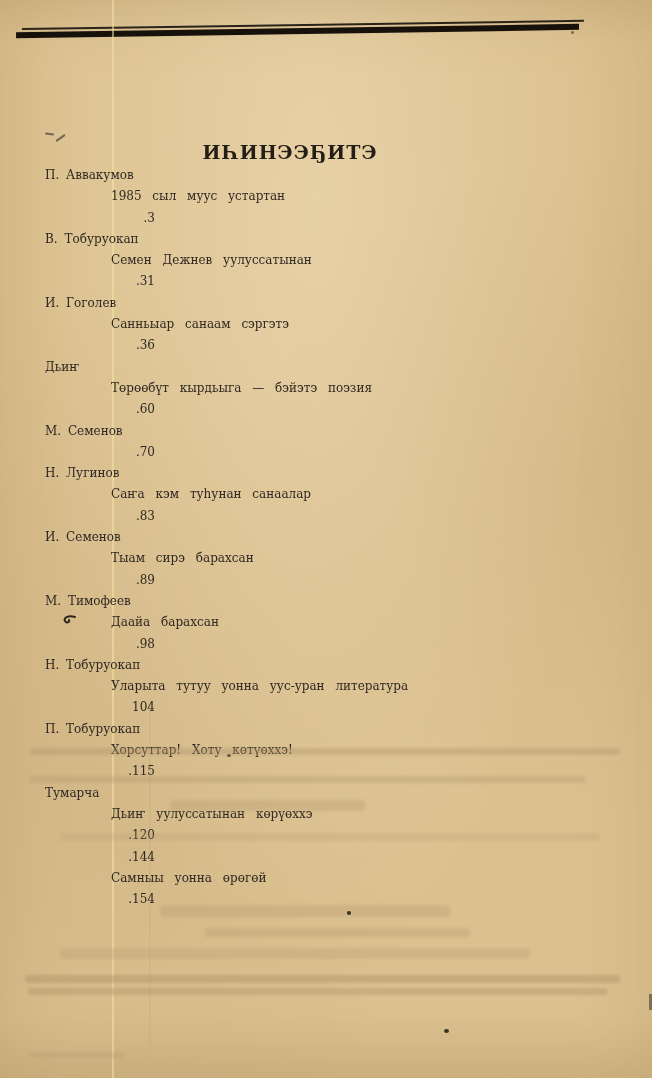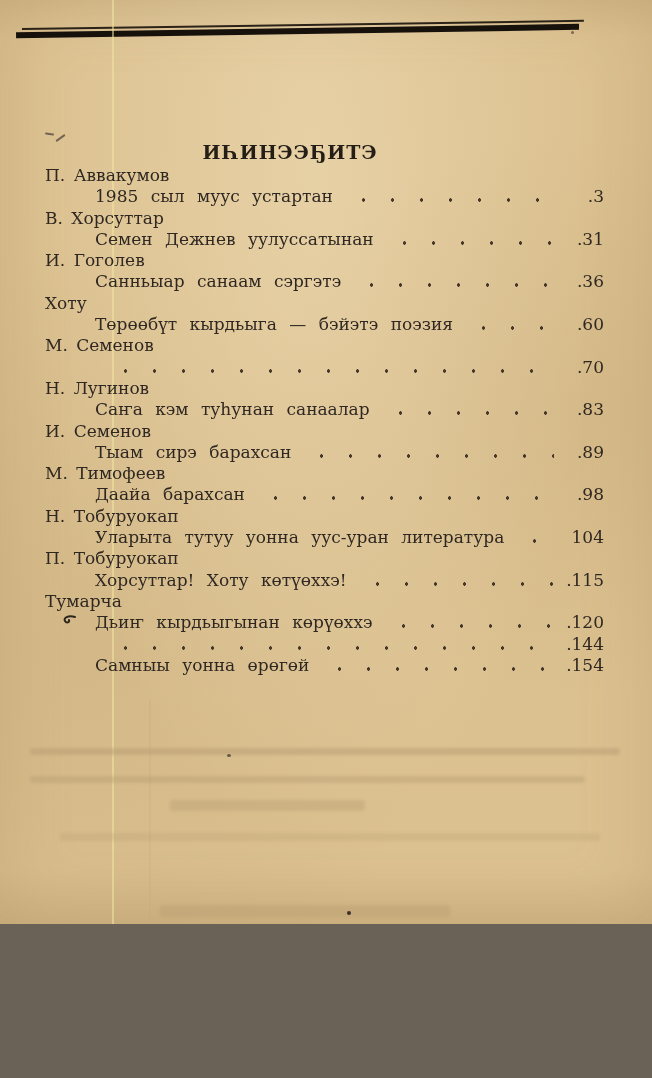--- a/index.html
+++ b/index.html
@@ -1,18 +1,18 @@
 <!DOCTYPE html>
 <html><head>
 <meta charset="utf-8">
 <style>
   html,body { margin:0; padding:0; background:#6b6257; }
   .page {
     position:relative;
-    width:652px; height:924px;
+    width:652px; height:1078px;
     margin:0 auto;
     overflow:hidden;
     background-color:#dcc190;
     background-image:
       radial-gradient(ellipse at 48% 18%, rgba(255,244,214,0.30), rgba(255,244,214,0) 62%),
       radial-gradient(ellipse at 12% 70%, rgba(140,108,62,0.10), rgba(140,108,62,0) 45%),
       radial-gradient(ellipse at 90% 45%, rgba(150,118,70,0.10), rgba(150,118,70,0) 40%),
       linear-gradient(180deg, rgba(150,118,70,0.10) 0%, rgba(150,118,70,0) 4%, rgba(150,118,70,0) 94%, rgba(140,108,62,0.12) 100%);
     box-shadow: inset 0 0 70px rgba(146,112,64,0.22);
     font-family:"DejaVu Serif","Liberation Serif",serif;
@@ -26,23 +26,23 @@
 
   
   .page-title {
     position:absolute; top:128px; left:0; right:0;
     text-align:center; transform:translateX(-36px);
     font-weight:bold; font-size:19px; letter-spacing:1px;
     color:#241e17;
   }
 
   
-  .toc { position:absolute; left:45px; right:48px; top:165px; font-size:17px; line-height:21.3px; }
+  .toc { position:absolute; left:45px; right:48px; top:165px; font-size:12px; line-height:21.3px; }
   .author-line { word-spacing:3px; white-space:nowrap; }
-  .title-line  { display:flex; align-items:baseline; padding-left:50px; white-space:nowrap; }
+  .title-line  { display:flex; align-items:baseline; padding-left:50px; white-space:nowrap;flex-direction:column; }
   .work-title  { word-spacing:7px; }
   .leader {
     flex:1; height:4px; margin:0 6px 0 16px; min-width:18px;
     background-image:radial-gradient(circle, #46392c 1.5px, rgba(0,0,0,0) 1.9px);
     background-size:29px 4px; background-position:0 50%; background-repeat:repeat-x;
   }
   .page-num { width:44px; text-align:right; }
 
   
   .crease { position:absolute; top:0; bottom:0; width:2px; pointer-events:none; }
@@ -77,39 +77,39 @@
     <div class="entry">
       <div class="author-line">П. Аввакумов</div>
       <div class="title-line">
         <span class="work-title">1985 сыл муус устартан</span>
         <span class="leader"></span>
         <span class="page-num">.3</span>
       </div>
     </div>
 
     <div class="entry">
-      <div class="author-line">В. Хорсуттар</div>
+      <div class="author-line">В. Тобуруокап</div>
       <div class="title-line">
         <span class="work-title">Семен Дежнев уулуссатынан</span>
         <span class="leader"></span>
         <span class="page-num">.31</span>
       </div>
     </div>
 
     <div class="entry">
       <div class="author-line">И. Гоголев</div>
       <div class="title-line">
         <span class="work-title">Санньыар санаам сэргэтэ</span>
         <span class="leader"></span>
         <span class="page-num">.36</span>
       </div>
     </div>
 
     <div class="entry">
-      <div class="author-line">Хоту</div>
+      <div class="author-line">Дьиҥ</div>
       <div class="title-line">
         <span class="work-title">Төрөөбүт кырдьыга — бэйэтэ поэзия</span>
         <span class="leader"></span>
         <span class="page-num">.60</span>
       </div>
     </div>
 
     <div class="entry">
       <div class="author-line">М. Семенов</div>
       <div class="title-line">
@@ -159,21 +159,21 @@
       <div class="title-line">
         <span class="work-title">Хорсуттар! Хоту көтүөххэ!</span>
         <span class="leader"></span>
         <span class="page-num">.115</span>
       </div>
     </div>
 
     <div class="entry">
       <div class="author-line">Тумарча</div>
       <div class="title-line">
-        <span class="work-title">Дьиҥ кырдьыгынан көрүөххэ</span>
+        <span class="work-title">Дьиҥ уулуссатынан көрүөххэ</span>
         <span class="leader"></span>
         <span class="page-num">.120</span>
       </div>
     </div>
 
     <div class="entry">
       <div class="title-line">
         <span class="leader"></span>
         <span class="page-num">.144</span>
       </div>

